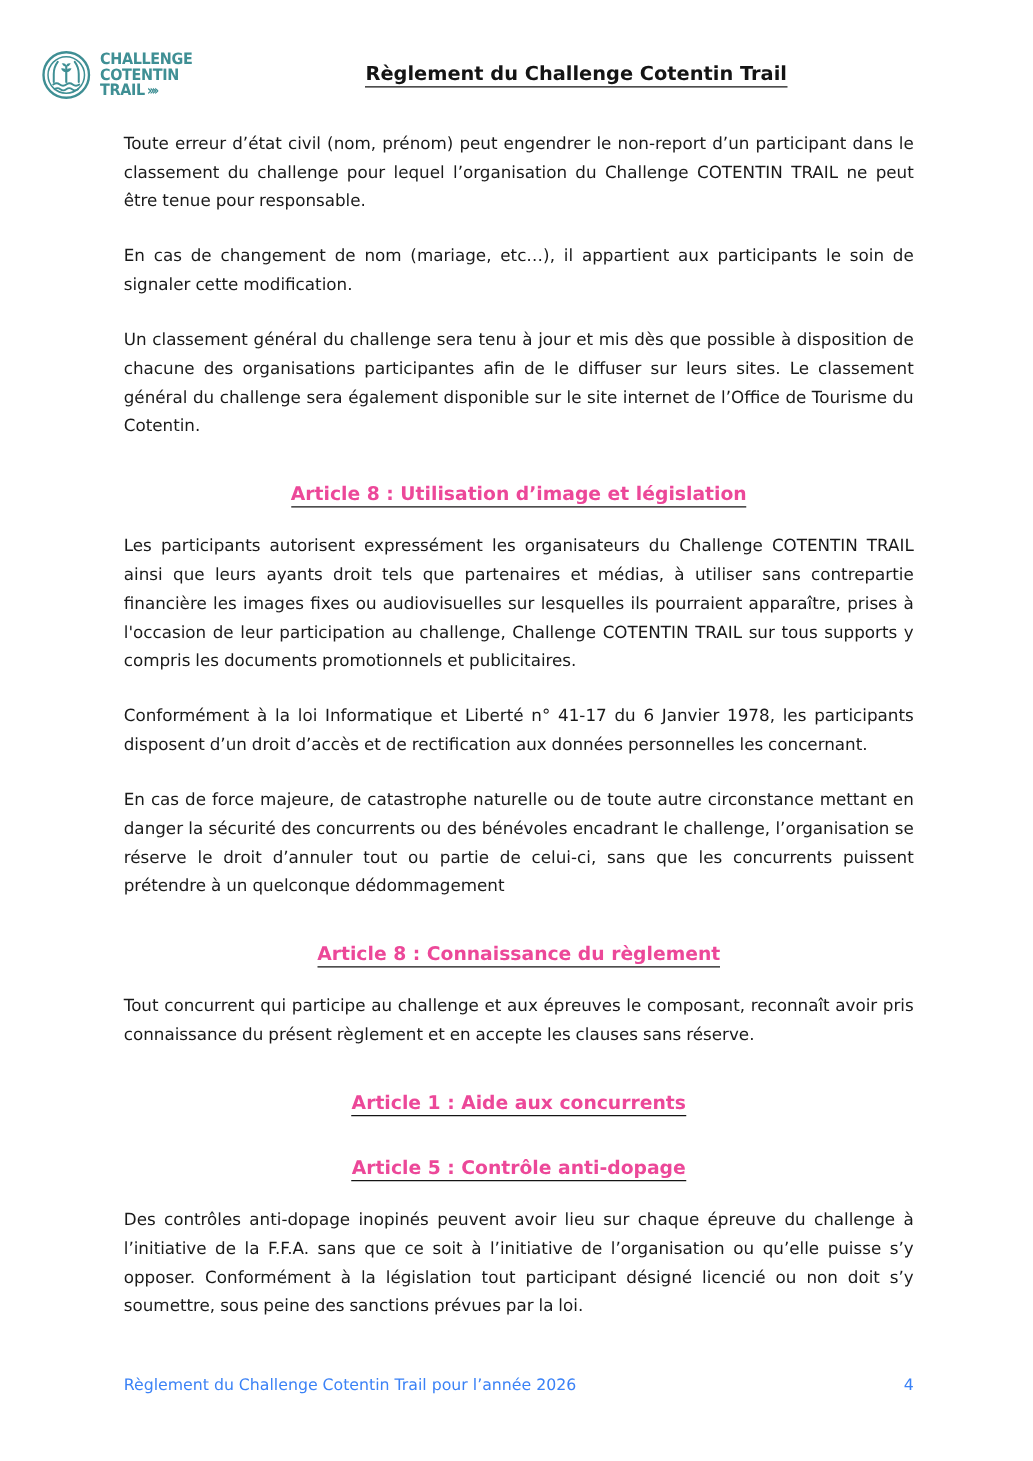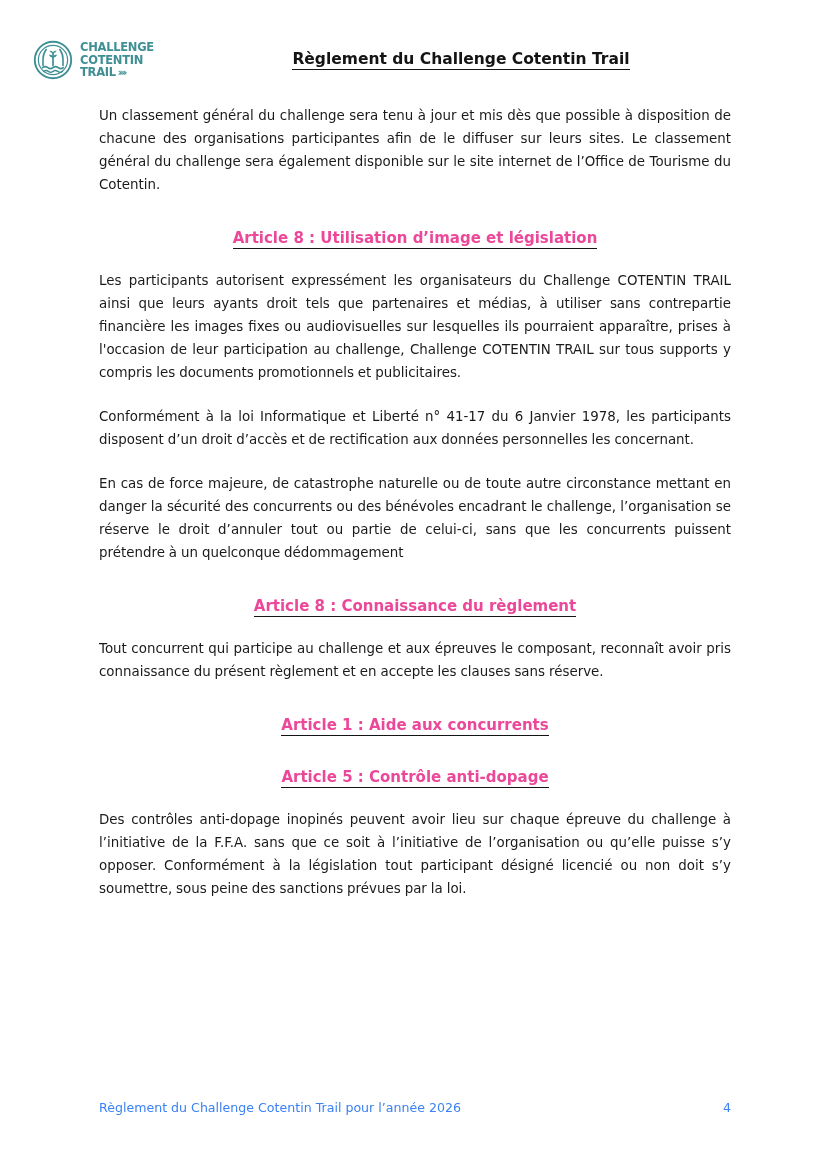--- a/index.html
+++ b/index.html
@@ -166,20 +166,22 @@
         </span>
       </span>
     </div>
 
     <div class="doc-title">
       <span>Règlement du Challenge Cotentin Trail</span>
     </div>
   </div>
 
   <div class="content">
+      <p class="para">Toute erreur d’état civil (nom, prénom) peut engendrer le non-report d’un participant dans le classement du challenge pour lequel l’organisation du Challenge COTENTIN TRAIL ne peut être tenue pour responsable.</p>
+      <p class="para">En cas de changement de nom (mariage, etc…), il appartient aux participants le soin de signaler cette modification.</p>
       <p class="para">Un classement général du challenge sera tenu à jour et mis dès que possible à disposition de chacune des organisations participantes afin de le diffuser sur leurs sites. Le classement général du challenge sera également disponible sur le site internet de l’Office de Tourisme du Cotentin.</p>
       <h2 class="article"><span>Article 8 : Utilisation d’image et législation</span></h2>
       <p class="para">Les participants autorisent expressément les organisateurs du Challenge COTENTIN TRAIL ainsi que leurs ayants droit tels que partenaires et médias, à utiliser sans contrepartie financière les images fixes ou audiovisuelles sur lesquelles ils pourraient apparaître, prises à l'occasion de leur participation au challenge, Challenge COTENTIN TRAIL sur tous supports y compris les documents promotionnels et publicitaires.</p>
       <p class="para">Conformément à la loi Informatique et Liberté n° 41-17 du 6 Janvier 1978, les participants disposent d’un droit d’accès et de rectification aux données personnelles les concernant.</p>
       <p class="para">En cas de force majeure, de catastrophe naturelle ou de toute autre circonstance mettant en danger la sécurité des concurrents ou des bénévoles encadrant le challenge, l’organisation se réserve le droit d’annuler tout ou partie de celui-ci, sans que les concurrents puissent prétendre à un quelconque dédommagement</p>
       <h2 class="article"><span>Article 8 : Connaissance du règlement</span></h2>
       <p class="para">Tout concurrent qui participe au challenge et aux épreuves le composant, reconnaît avoir pris connaissance du présent règlement et en accepte les clauses sans réserve.</p>
       <h2 class="article"><span>Article 1 : Aide aux concurrents</span></h2>
       <h2 class="article"><span>Article 5 : Contrôle anti-dopage</span></h2>
       <p class="para">Des contrôles anti-dopage inopinés peuvent avoir lieu sur chaque épreuve du challenge à l’initiative de la F.F.A. sans que ce soit à l’initiative de l’organisation ou qu’elle puisse s’y opposer. Conformément à la législation tout participant désigné licencié ou non doit s’y soumettre, sous peine des sanctions prévues par la loi.</p>

